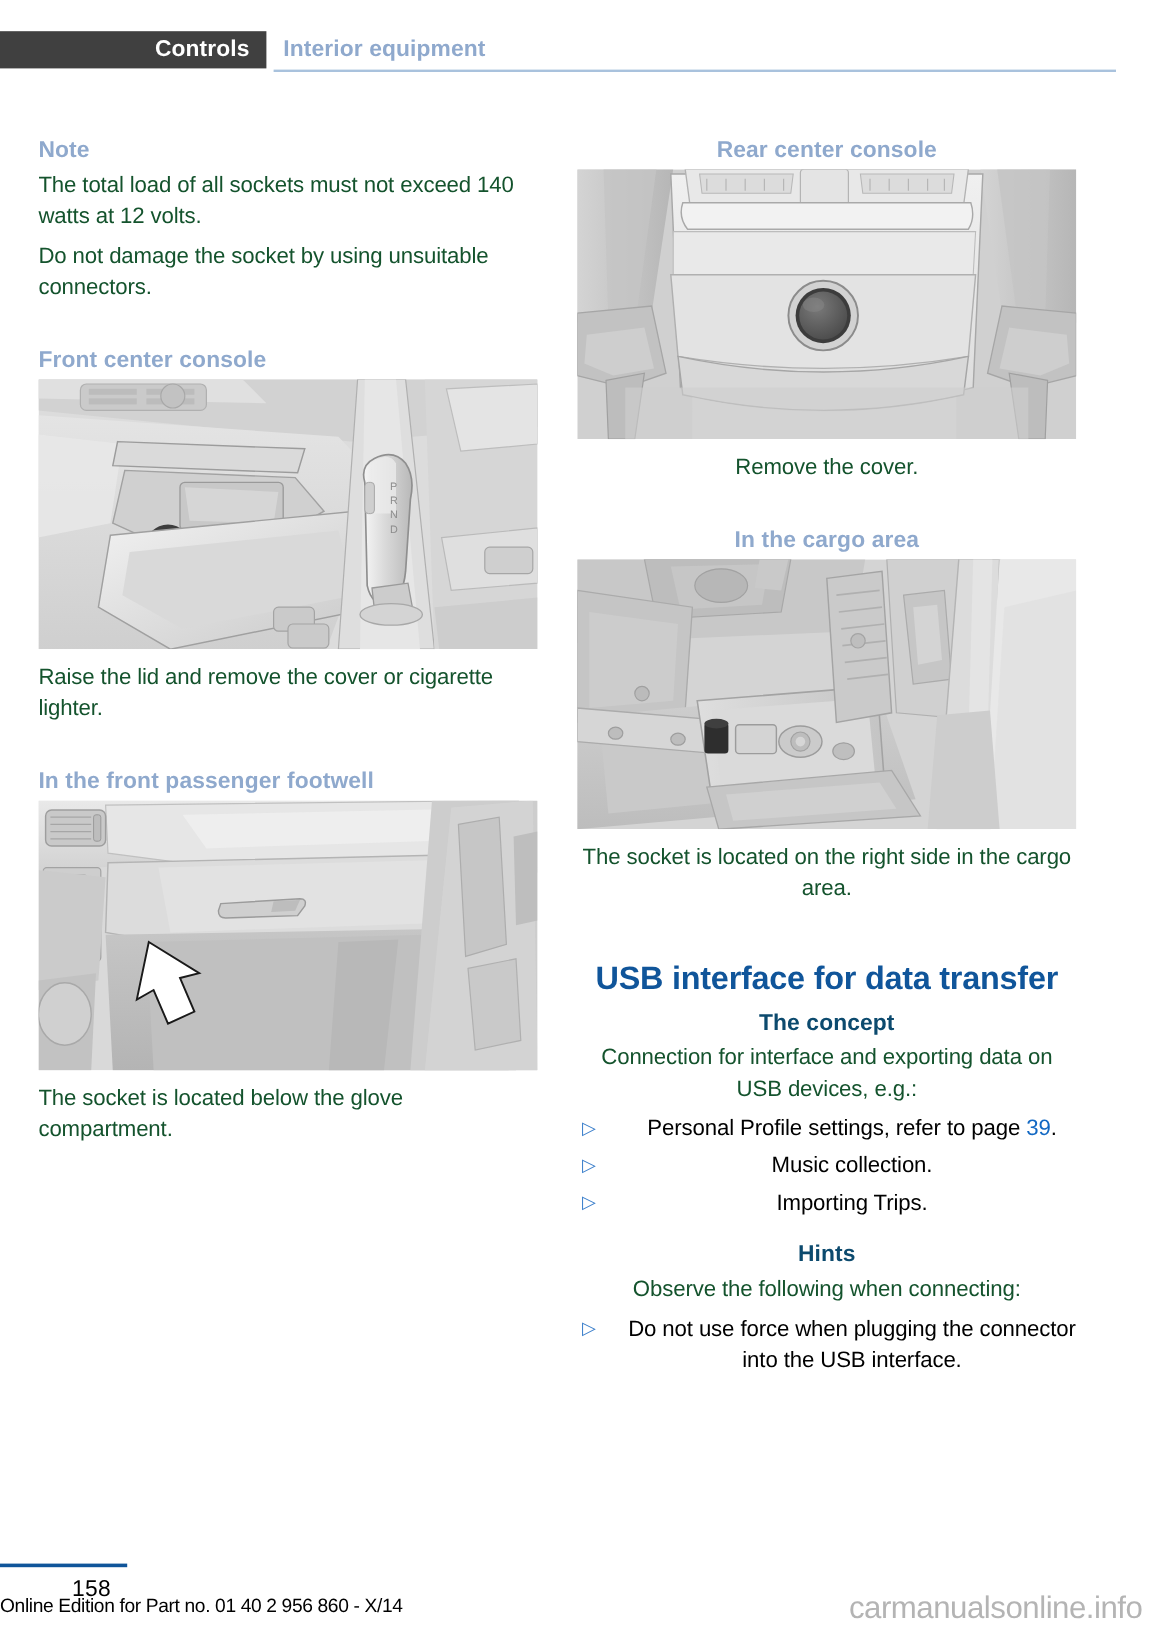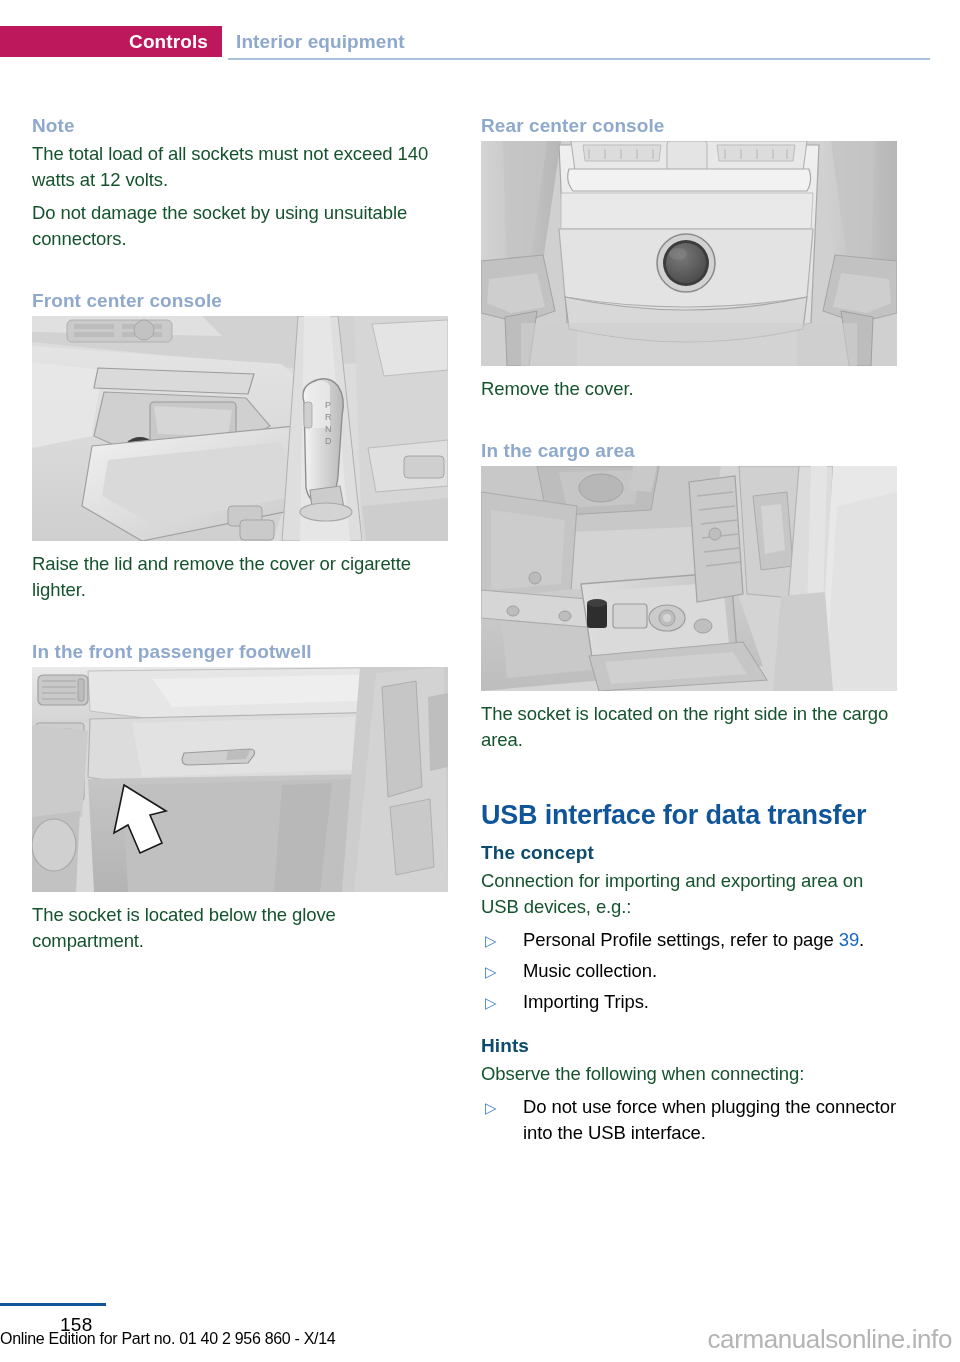--- a/index.html
+++ b/index.html
@@ -22,21 +22,21 @@
     top: 0; left: 0;
     width: 960px;
     height: 62px;
   }
   .header-tab {
     position: absolute;
     left: 0;
     top: 26px;
     width: 222px;
     height: 31px;
-    background: #be185d;
+    background: #404040;
     color: #ffffff;
     font-size: 19px;
     font-weight: bold;
     line-height: 31px;
     text-align: right;
     padding-right: 14px;
     letter-spacing: 0.1px;
   }
   .header-subject {
     position: absolute;
@@ -58,21 +58,21 @@
     background: #a9c2dd;
   }
 
   
   .column {
     position: absolute;
     top: 98px;
     width: 416px;
   }
   .column-left  { left: 32px; }
-  .column-right { left: 481px; }
+  .column-right { left: 481px; text-align: center; }
 
   
   h2.section-title {
     color: #10559a;
     font-size: 27px;
     font-weight: bold;
     line-height: 33px;
     letter-spacing: -0.2px;
     margin-top: 46px;
     margin-bottom: 9px;
@@ -479,21 +479,21 @@
       <path d="M108 190 L262 176 L286 214 L118 225 Z" fill="#c6c6c6" stroke="#a8a8a8" stroke-width="1.1"></path>
       <path d="M124 196 L252 186 L266 208 L130 218 Z" fill="#d0d0d0"></path>
     </svg>
   </div>
 
   <p class="body-text">The socket is located on the right side in the cargo area.</p>
 
   <h2 class="section-title">USB interface for data transfer</h2>
 
   <h3 class="sub-title-strong">The concept</h3>
-  <p class="body-text">Connection for importing and exporting area on USB devices, e.g.:</p>
+  <p class="body-text">Connection for interface and exporting data on USB devices, e.g.:</p>
 
   <ul class="bullet-list">
     <li>
       <span class="bullet-glyph">▷</span>
       <span>Personal Profile settings, refer to page </span><span class="link-ref">39</span><span>.</span>
     </li>
     <li>
       <span class="bullet-glyph">▷</span>
       <span>Music collection.</span>
     </li>

